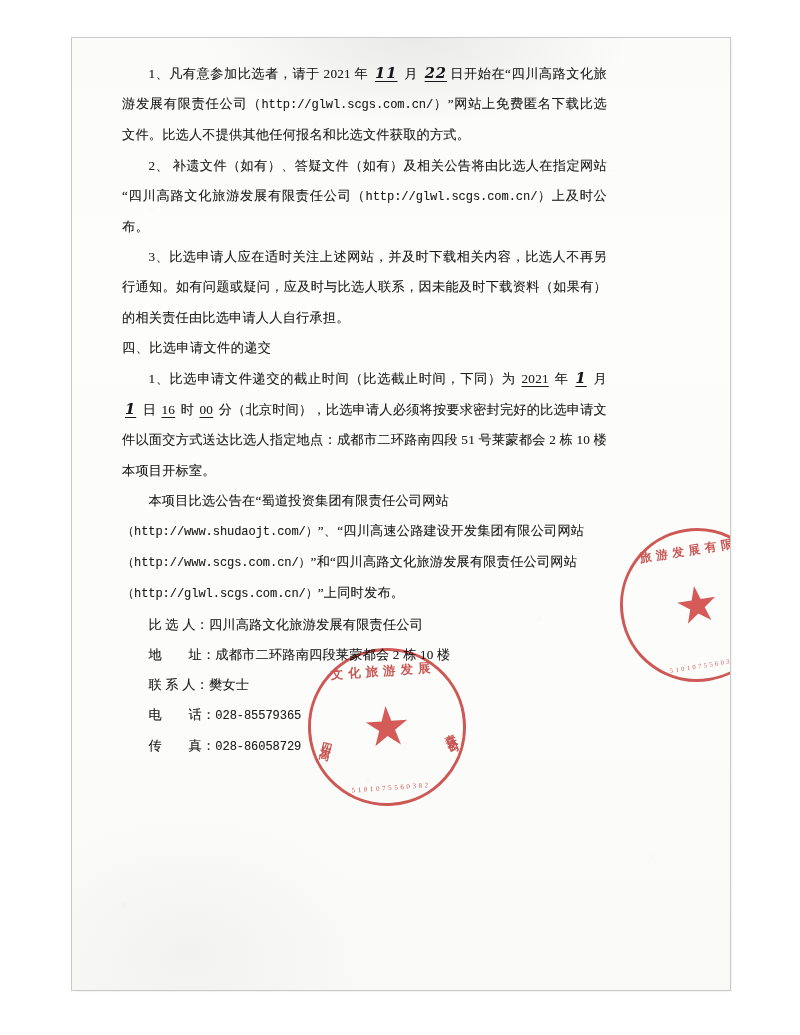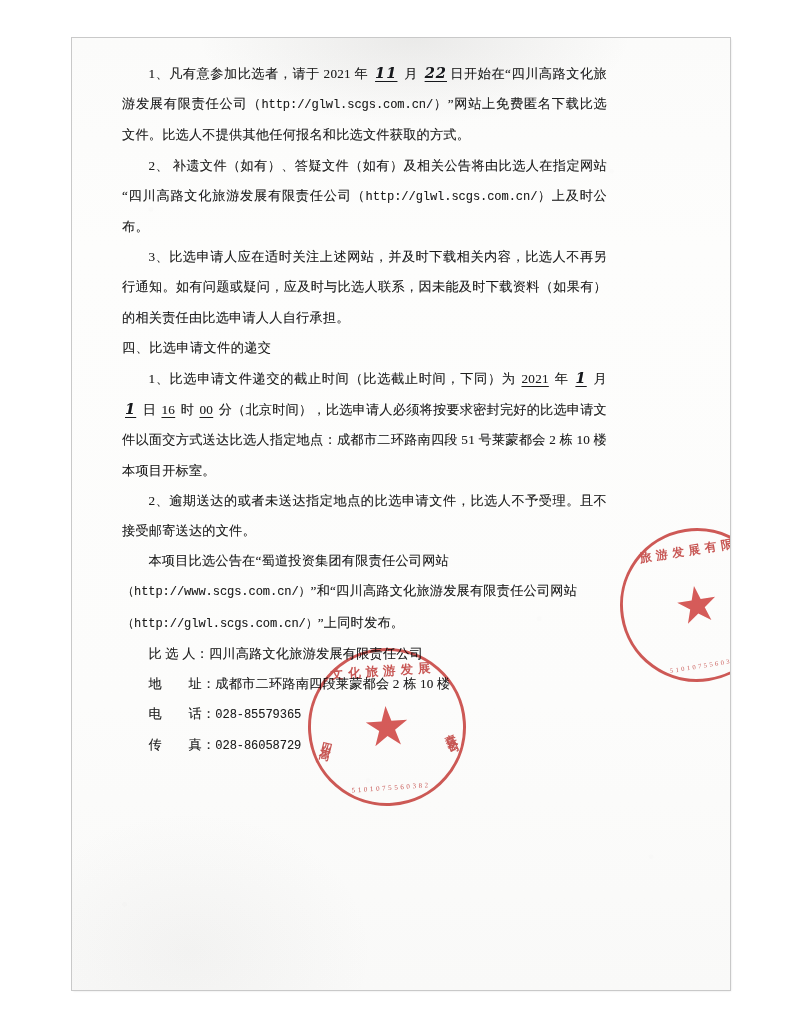--- a/index.html
+++ b/index.html
@@ -214,30 +214,31 @@
     <p class="para"><span>1、凡有意参加比选者，请于 2021 年 </span><span class="ink">11</span><span> 月 </span><span class="ink">22</span><span>日开始在“四川高路文化旅游发展有限责任公司（</span><span class="mono">http://glwl.scgs.com.cn/</span><span>）”网站上免费匿名下载比选文件。比选人不提供其他任何报名和比选文件获取的方式。</span></p>
 
     <p class="para"><span>2、 补遗文件（如有）、答疑文件（如有）及相关公告将由比选人在指定网站 “四川高路文化旅游发展有限责任公司（</span><span class="mono">http://glwl.scgs.com.cn/</span><span>）上及时公布。</span></p>
 
     <p class="para">3、比选申请人应在适时关注上述网站，并及时下载相关内容，比选人不再另行通知。如有问题或疑问，应及时与比选人联系，因未能及时下载资料（如果有）的相关责任由比选申请人人自行承担。</p>
 
     <p class="heading">四、比选申请文件的递交</p>
 
     <p class="para"><span>1、比选申请文件递交的截止时间（比选截止时间，下同）为 </span><span class="filled">2021</span><span> 年 </span><span class="ink">1</span><span> 月 </span><span class="ink">1</span><span> 日 </span><span class="filled">16</span><span> 时 </span><span class="filled">00</span><span> 分（北京时间），比选申请人必须将按要求密封完好的比选申请文件以面交方式送达比选人指定地点：成都市二环路南四段 51 号莱蒙都会 2 栋 10 楼本项目开标室。</span></p>
 
-    <p class="para">2、逾期送达的或者未送达指定地点的比选申请文件，比选人不予受理。且不接受邮寄送达的文件。</p>
 
 
     <p class="para">本项目比选公告在“蜀道投资集团有限责任公司网站</p>
+    <p class="para no-indent"><span class="mono">（http://www.shudaojt.com/）</span><span>”、“四川高速公路建设开发集团有限公司网站</span></p>
     <p class="para no-indent"><span class="mono">（http://www.scgs.com.cn/）</span><span>”和“四川高路文化旅游发展有限责任公司网站</span></p>
     <p class="para no-indent"><span class="mono">（http://glwl.scgs.com.cn/）</span><span>”上同时发布。</span></p>
 
 
     <p class="para no-indent" style="text-indent:2em"><span>比 选 人：</span><span>四川高路文化旅游发展有限责任公司</span></p>
     <p class="para no-indent" style="text-indent:2em"><span>地　　址：</span><span>成都市二环路南四段莱蒙都会 2 栋 10 楼</span></p>
+    <p class="para no-indent" style="text-indent:2em"><span>联 系 人：</span><span>樊女士</span></p>
     <p class="para no-indent" style="text-indent:2em"><span>电　　话：</span><span class="mono">028-85579365</span></p>
     <p class="para no-indent" style="text-indent:2em"><span>传　　真：</span><span class="mono">028-86058729</span></p>
 
   </div>
 
   <div class="seal" id="seal-center">
     <span class="seal-ring-text">文化旅游发展</span>
     <span class="seal-side-left">四川高</span>
     <span class="seal-side-right">责任公司</span>
     <span class="seal-star">★</span>

